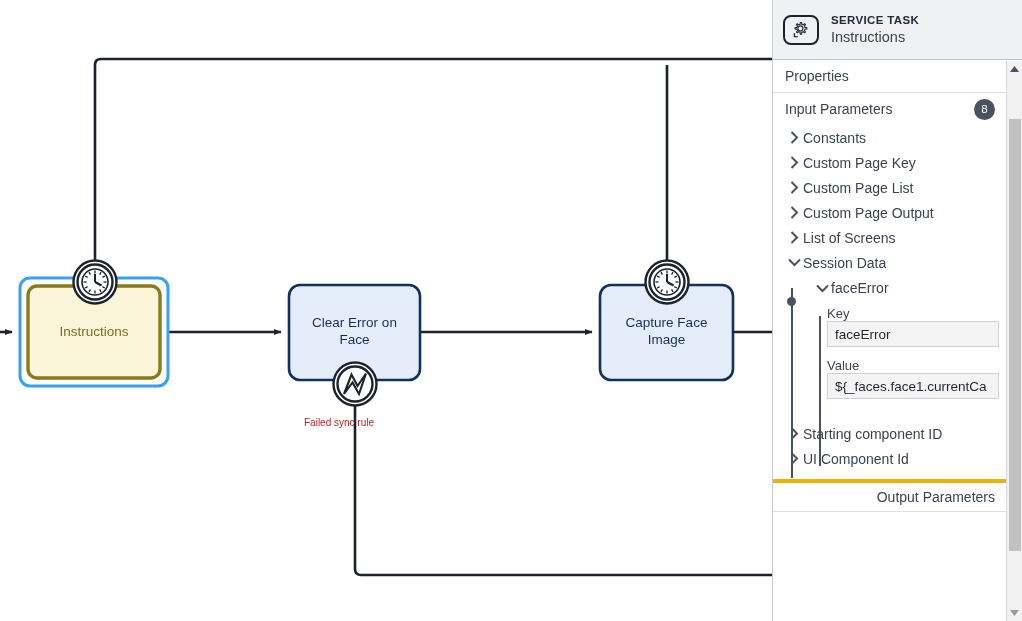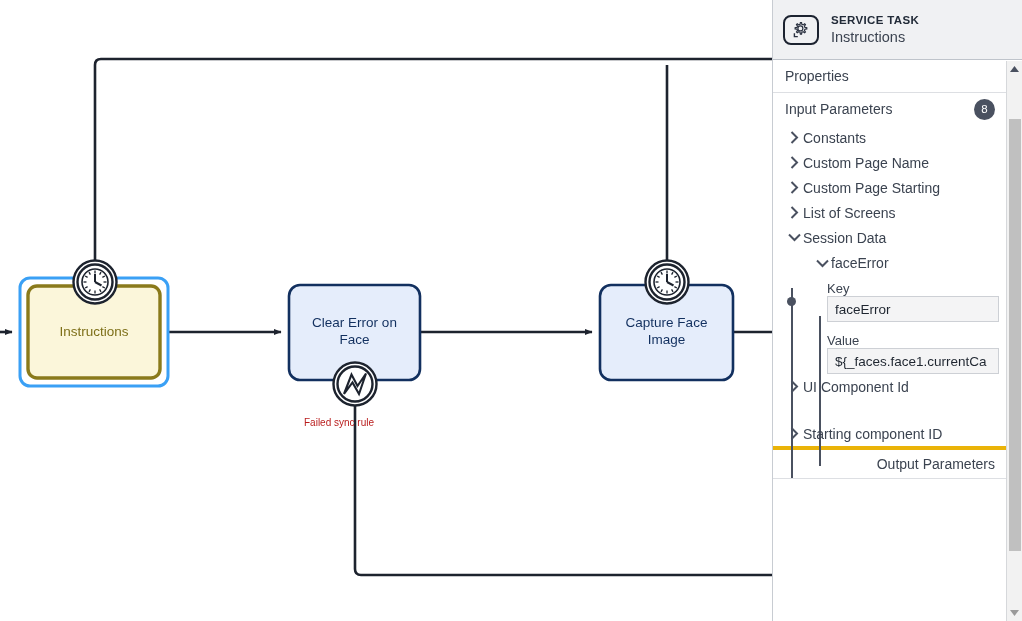--- a/index.html
+++ b/index.html
@@ -320,37 +320,45 @@
 
       <div class="param-row">
         <span class="chev">
           <svg width="9" height="13" viewBox="0 0 9 13">
               <path d="M1.5 1 L7 6.5 L1.5 12" fill="none" stroke="#4a5160" stroke-width="2"></path>
             </svg>
         </span>
         <span>Constants</span>
       </div>
 
-
-      <div class="param-row">
-        <span class="chev">
-          <svg width="9" height="13" viewBox="0 0 9 13">
-              <path d="M1.5 1 L7 6.5 L1.5 12" fill="none" stroke="#4a5160" stroke-width="2"></path>
-            </svg>
-        </span>
-        <span>Custom Page Name</span>
-      </div>
-
-      <div class="param-row">
-        <span class="chev">
-          <svg width="9" height="13" viewBox="0 0 9 13">
-              <path d="M1.5 1 L7 6.5 L1.5 12" fill="none" stroke="#4a5160" stroke-width="2"></path>
-            </svg>
-        </span>
-        <span>Custom Page Starting</span>
+      <div class="param-row">
+        <span class="chev">
+          <svg width="9" height="13" viewBox="0 0 9 13">
+              <path d="M1.5 1 L7 6.5 L1.5 12" fill="none" stroke="#4a5160" stroke-width="2"></path>
+            </svg>
+        </span>
+        <span>Custom Page Key</span>
+      </div>
+
+      <div class="param-row">
+        <span class="chev">
+          <svg width="9" height="13" viewBox="0 0 9 13">
+              <path d="M1.5 1 L7 6.5 L1.5 12" fill="none" stroke="#4a5160" stroke-width="2"></path>
+            </svg>
+        </span>
+        <span>Custom Page List</span>
+      </div>
+
+      <div class="param-row">
+        <span class="chev">
+          <svg width="9" height="13" viewBox="0 0 9 13">
+              <path d="M1.5 1 L7 6.5 L1.5 12" fill="none" stroke="#4a5160" stroke-width="2"></path>
+            </svg>
+        </span>
+        <span>Custom Page Output</span>
       </div>
 
       <div class="param-row">
         <span class="chev">
           <svg width="9" height="13" viewBox="0 0 9 13">
               <path d="M1.5 1 L7 6.5 L1.5 12" fill="none" stroke="#4a5160" stroke-width="2"></path>
             </svg>
         </span>
         <span>List of Screens</span>
       </div>
@@ -377,36 +385,36 @@
         </span>
         <span>faceError</span>
       </div>
 
       <div class="field-label">Key</div>
       <div class="field-input">faceError</div>
 
       <div class="field-label" style="margin-top:6px;">Value</div>
       <div class="field-input">${_faces.face1.currentCa</div>
 
+      <div class="param-row" style="margin-top:22px;">
+        <span class="chev">
+          <svg width="9" height="13" viewBox="0 0 9 13">
+              <path d="M1.5 1 L7 6.5 L1.5 12" fill="none" stroke="#4a5160" stroke-width="2"></path>
+            </svg>
+        </span>
+        <span>Starting component ID</span>
+      </div>
+
       <div class="param-row" style="margin-bottom:8px;">
         <span class="chev">
           <svg width="9" height="13" viewBox="0 0 9 13">
               <path d="M1.5 1 L7 6.5 L1.5 12" fill="none" stroke="#4a5160" stroke-width="2"></path>
             </svg>
         </span>
         <span>UI Component Id</span>
-      </div>
-
-      <div class="param-row" style="margin-top:22px;">
-        <span class="chev">
-          <svg width="9" height="13" viewBox="0 0 9 13">
-              <path d="M1.5 1 L7 6.5 L1.5 12" fill="none" stroke="#4a5160" stroke-width="2"></path>
-            </svg>
-        </span>
-        <span>Starting component ID</span>
       </div>
 
       <div class="section-row bordered-top">
         <span class="grow">Output Parameters</span>
       </div>
     </div>
 
     <div id="scrollbar">
       <div class="sb-arrow up">
         <svg width="9" height="6" viewBox="0 0 9 6">

